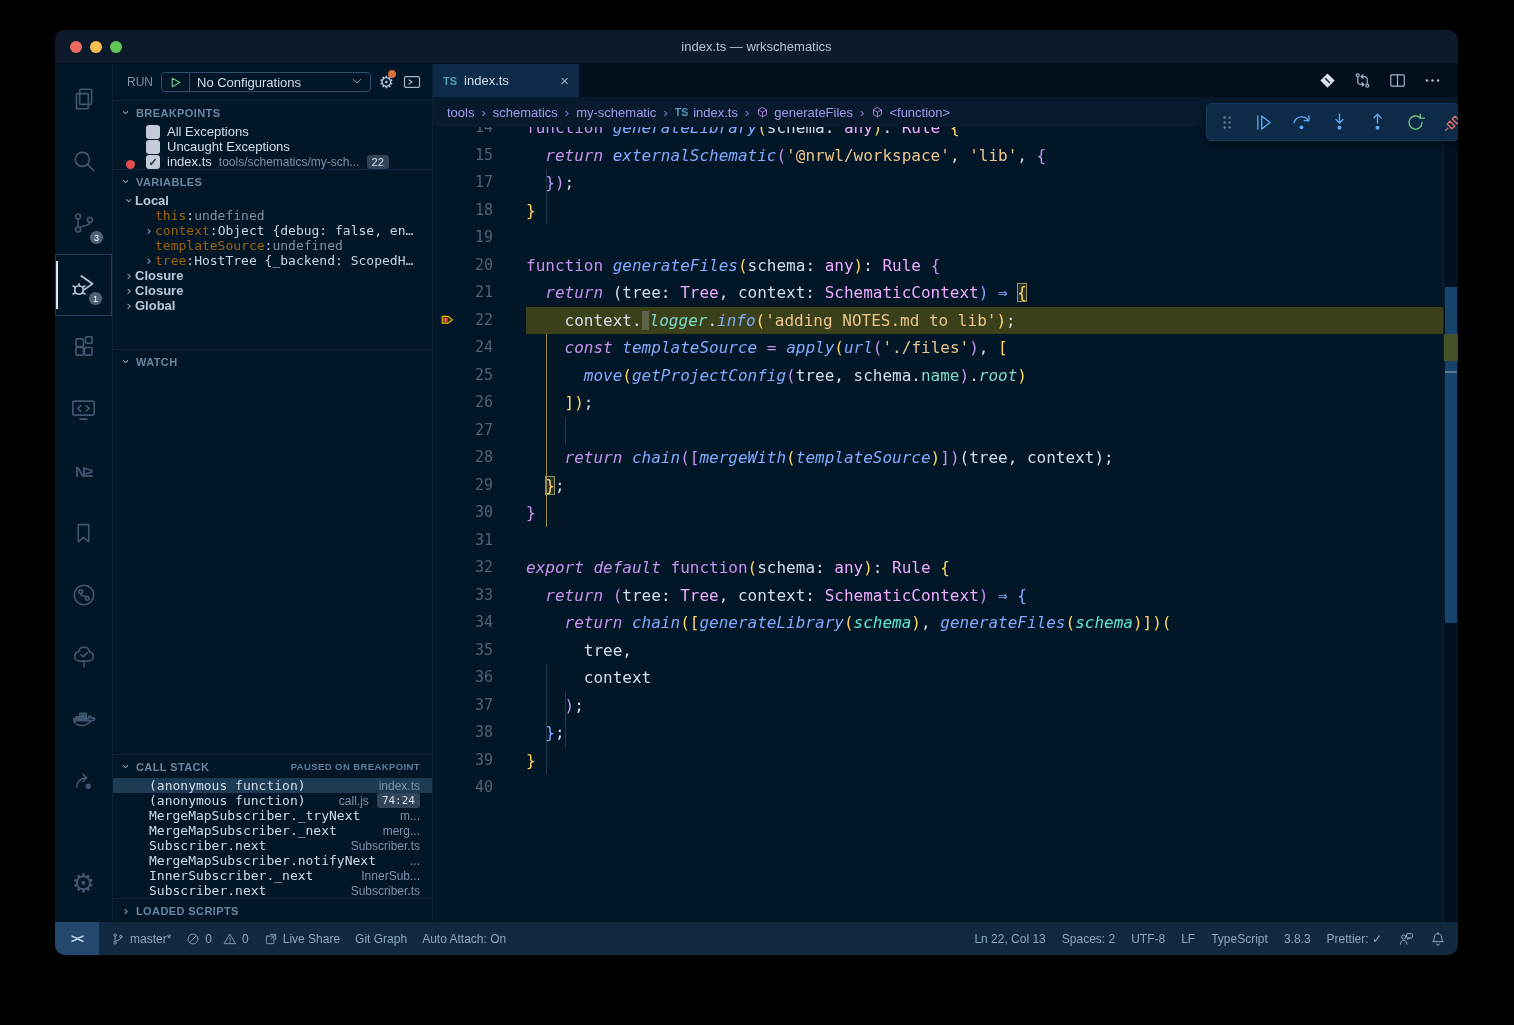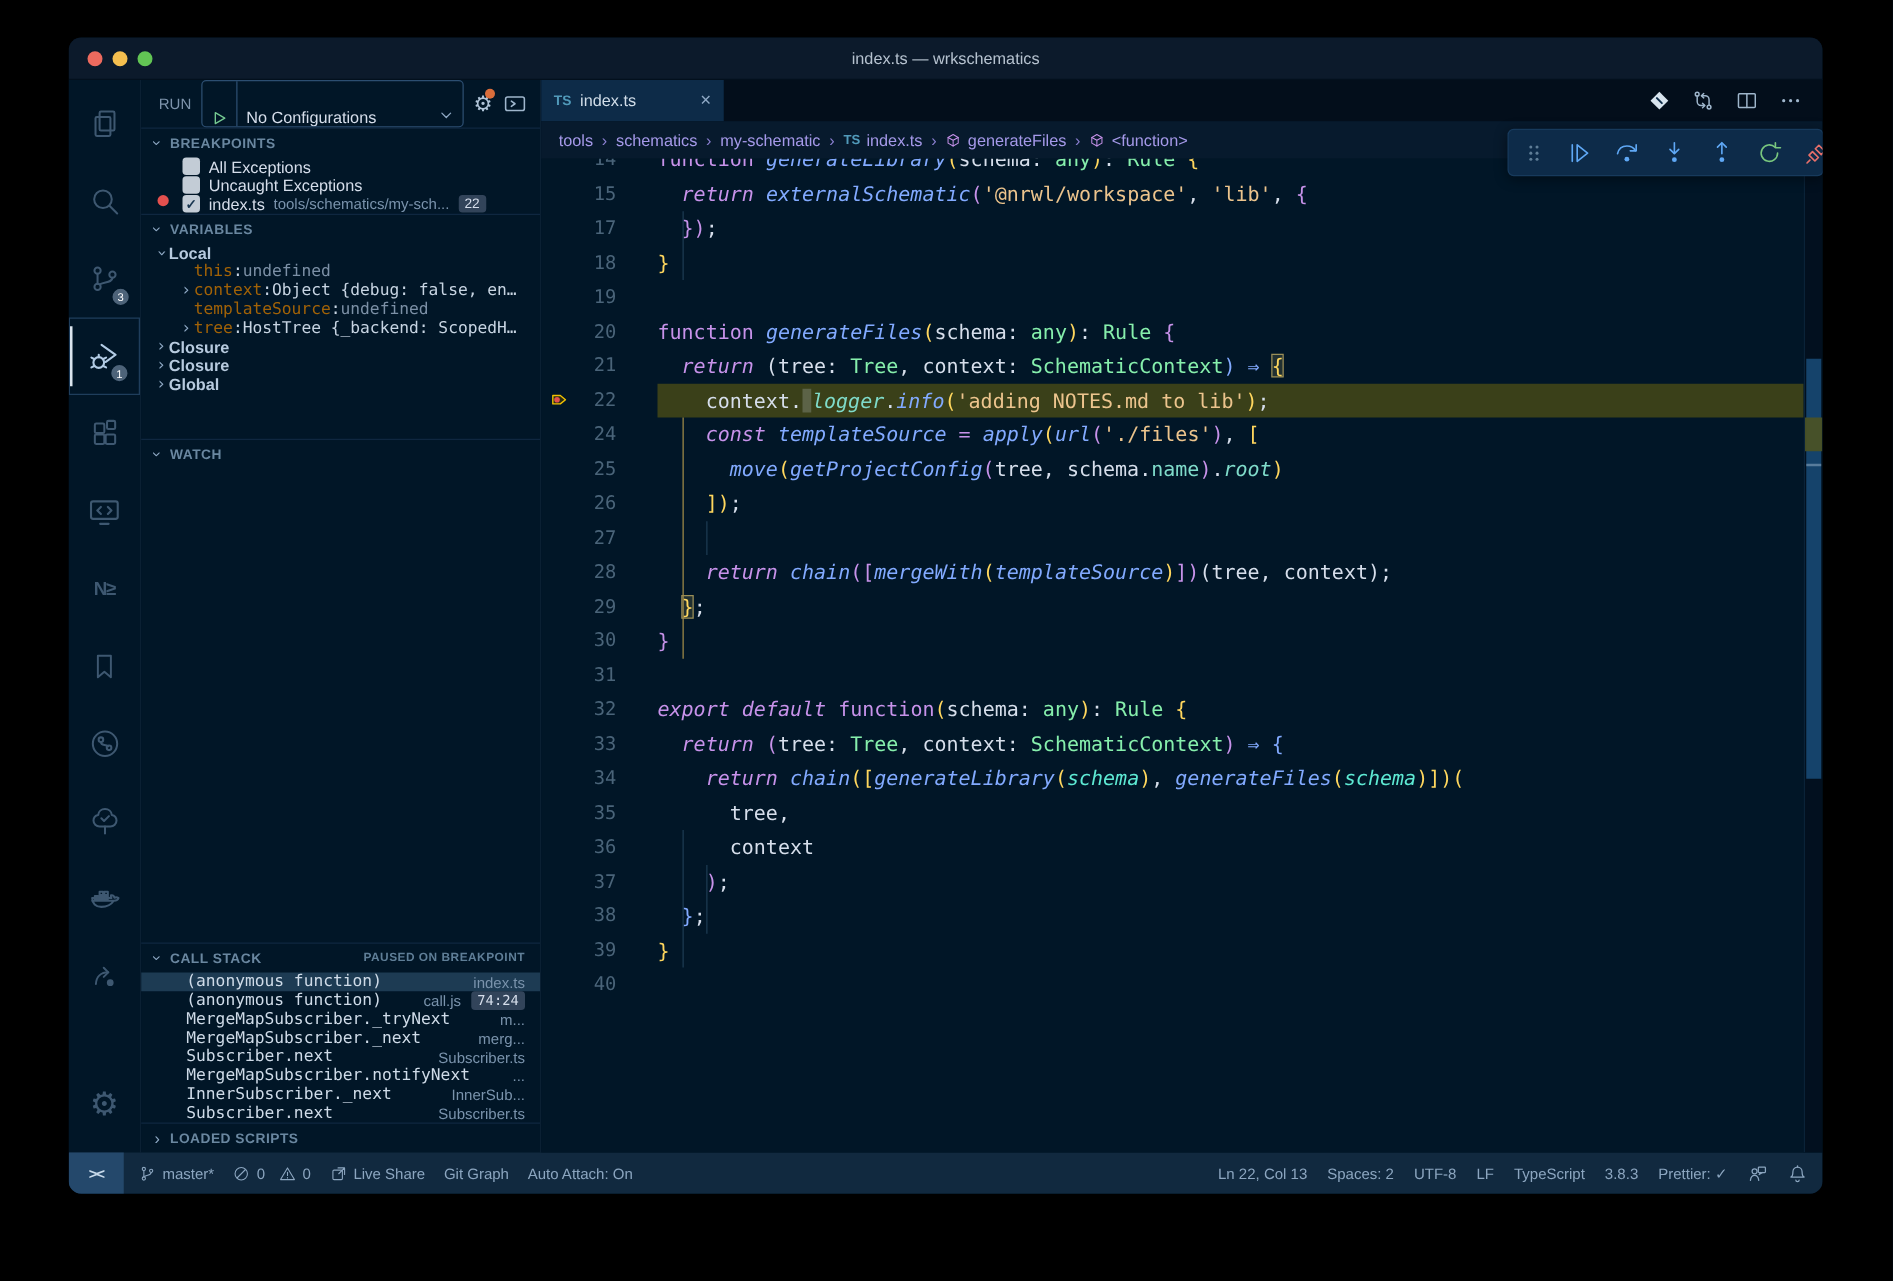--- a/index.html
+++ b/index.html
@@ -26,35 +26,35 @@
   .act-badge { position:absolute; right:8px; bottom:9px; min-width:15px; height:15px; border-radius:8px; background:#4d6379;
                color:#fff; font-size:9px; display:flex; align-items:center; justify-content:center; padding:0 3px; border:1px solid #011627; }
   .act-bottom { margin-top:auto; margin-bottom:8px; }
   .nx-glyph { font-size:15px; font-weight:bold; letter-spacing:-1px; }
   .gear-glyph { font-size:26px; line-height:1; }
 
   
   .sidebar { flex:0 0 320px; background:#011627; border-right:1px solid #0b2033; display:flex; flex-direction:column; color:#d6deeb; font-size:13px; min-height:0; }
   .runbar { flex:0 0 36px; display:flex; align-items:center; padding:0 10px 0 14px; gap:8px; }
   .run-label { color:#7d93ab; font-size:12px; }
-  .run-dd { height:38px; border:1px solid #2c4e71; border-radius:4px; flex:1; display:flex; align-items:flex-end; padding:0 7px; gap:7px; min-width:0; cursor:pointer; }
+  .run-dd { height:20px; border:1px solid #2c4e71; border-radius:4px; flex:1; display:flex; align-items:center; padding:0 7px; gap:7px; min-width:0; cursor:pointer; }
   .run-dd .vsep { width:1px; align-self:stretch; background:#2c4e71; }
   .run-dd .cfg { white-space:nowrap; overflow:hidden; }
   .run-dd .dd-chev { margin-left:auto; color:#8fa9c5; }
   .iconbtn { color:#9fb6cc; position:relative; display:flex; align-items:center; justify-content:center; cursor:pointer; }
   .gear-dot { position:absolute; right:-2px; top:-2px; width:8px; height:8px; border-radius:50%; background:#d96d3b; }
 
   .sec-h { flex:0 0 24px; display:flex; align-items:center; gap:5px; padding:0 8px; font-size:11px; font-weight:bold;
            color:#6a87a0; letter-spacing:.4px; border-top:1px solid #0f2740; cursor:pointer; }
   .sec-h .spacer { flex:1; }
   .sec-status { font-size:9.5px; color:#5f7e97; font-weight:bold; padding-right:4px; }
   .chev { display:inline-block; color:#8fa9c5; font-size:13px; width:10px; text-align:center; font-weight:normal; }
   .chev.exp { transform:rotate(90deg); }
 
-  .bp-row { flex:0 0 26px; display:flex; align-items:flex-start; padding-left:33px; gap:7px; position:relative; cursor:pointer; }
+  .bp-row { flex:0 0 26px; display:flex; align-items:flex-end; padding-left:33px; gap:7px; position:relative; cursor:pointer; }
   .bp-dot { position:absolute; left:13px; width:9px; height:9px; border-radius:50%; background:#e4504e; }
   .cbx { width:14px; height:14px; border-radius:3px; background:#c3ccd6; flex:0 0 14px; display:flex; align-items:center; justify-content:center;
          color:#16344f; font-size:11px; font-weight:bold; }
   .bp-detail { color:#7a93ac; font-size:12px; white-space:nowrap; overflow:hidden; flex-shrink:1; }
   .badge { background:#32445a; color:#d6deeb; font-size:11px; border-radius:3px; padding:1px 5px; flex:0 0 auto; }
 
   .var-row { flex:0 0 26px; display:flex; align-items:center; font-family:"DejaVu Sans Mono",monospace; font-size:13px; cursor:pointer; white-space:nowrap; overflow:hidden; }
   .var-row .chev { flex:0 0 12px; }
   .var-scope { font-family:"Liberation Sans",sans-serif; font-weight:bold; color:#b7cade; }
   .var-name { color:#a16207; }
@@ -88,21 +88,21 @@
   .line { height:27.5px; line-height:27.5px; display:flex; position:relative; white-space:pre; }
   .line.cur::before { content:""; position:absolute; left:93px; right:0; top:0; bottom:0; background:#3a4019; }
   .gutter { flex:0 0 93px; position:relative; }
   .num { position:absolute; right:33px; color:#4a6479; font-size:15px; }
   .codetext { position:relative; }
   .bp-arrow { position:absolute; left:7px; top:5px; }
 
   .tk-k  { color:#c792ea; font-style:italic; }
   .tk-ku { color:#c792ea; }
   .tk-f  { color:#82aaff; font-style:italic; }
-  .tk-t  { color:#86efac; }
+  .tk-t  { color:#f0abfc; }
   .tk-s  { color:#ecc48d; }
   .tk-p  { color:#d6deeb; }
   .tk-i  { color:#5eead4; font-style:italic; }
   .tk-m  { color:#7fdbca; }
   .tk-mi { color:#7fdbca; font-style:italic; }
   .tk-y  { color:#ffd75e; }
   .tk-pk { color:#c792ea; }
   .tk-b  { color:#82aaff; }
   .tk-mt { color:#ffd75e; outline:1px solid rgba(255,222,120,.55); outline-offset:-1px; background:rgba(255,222,120,.13); }
   .tk-cm { display:inline-block; width:7px; height:19px; vertical-align:-4px; background:rgba(214,222,235,.22); margin-right:1px; }

